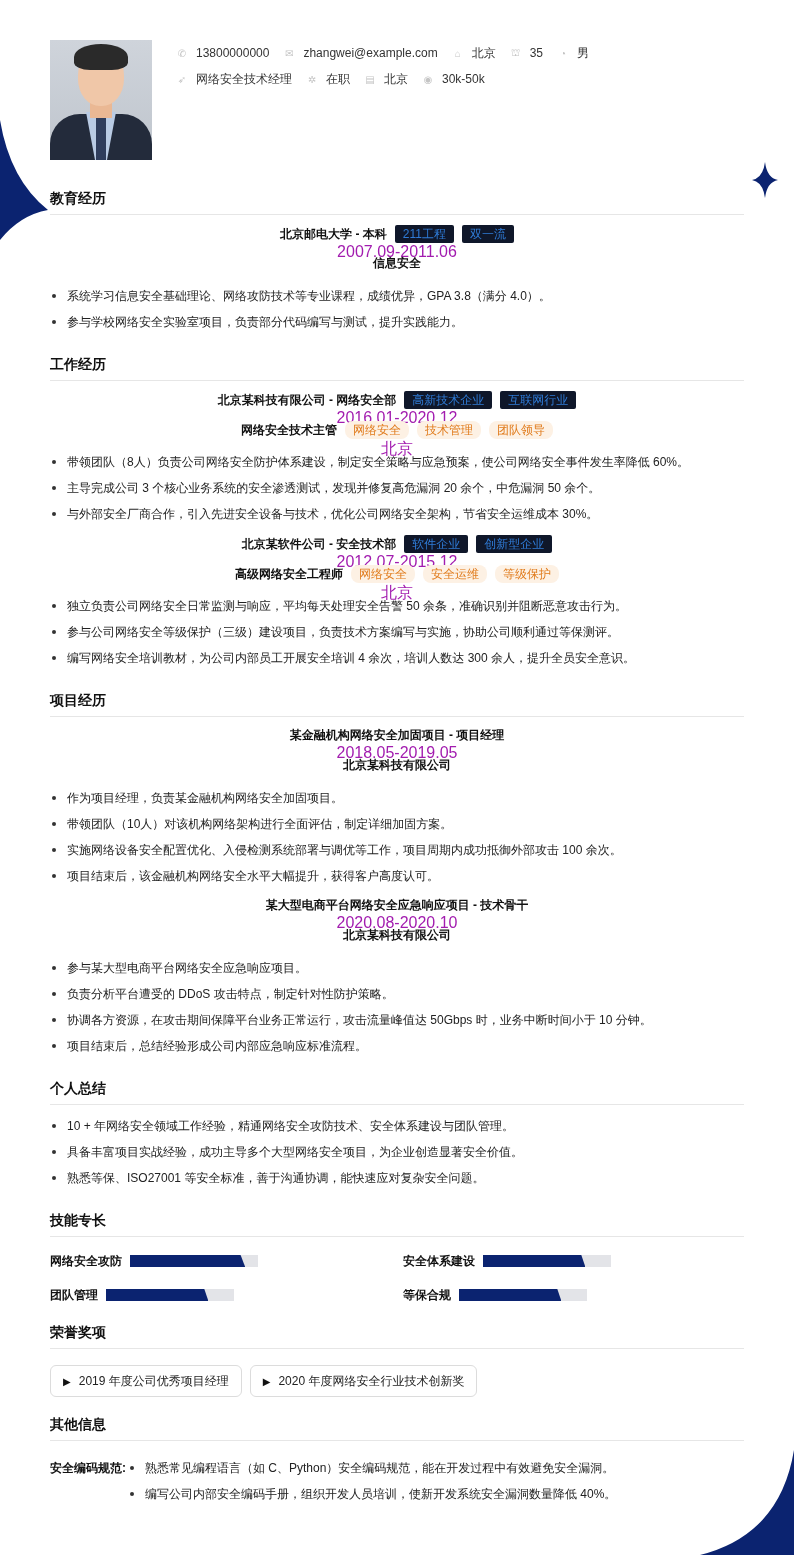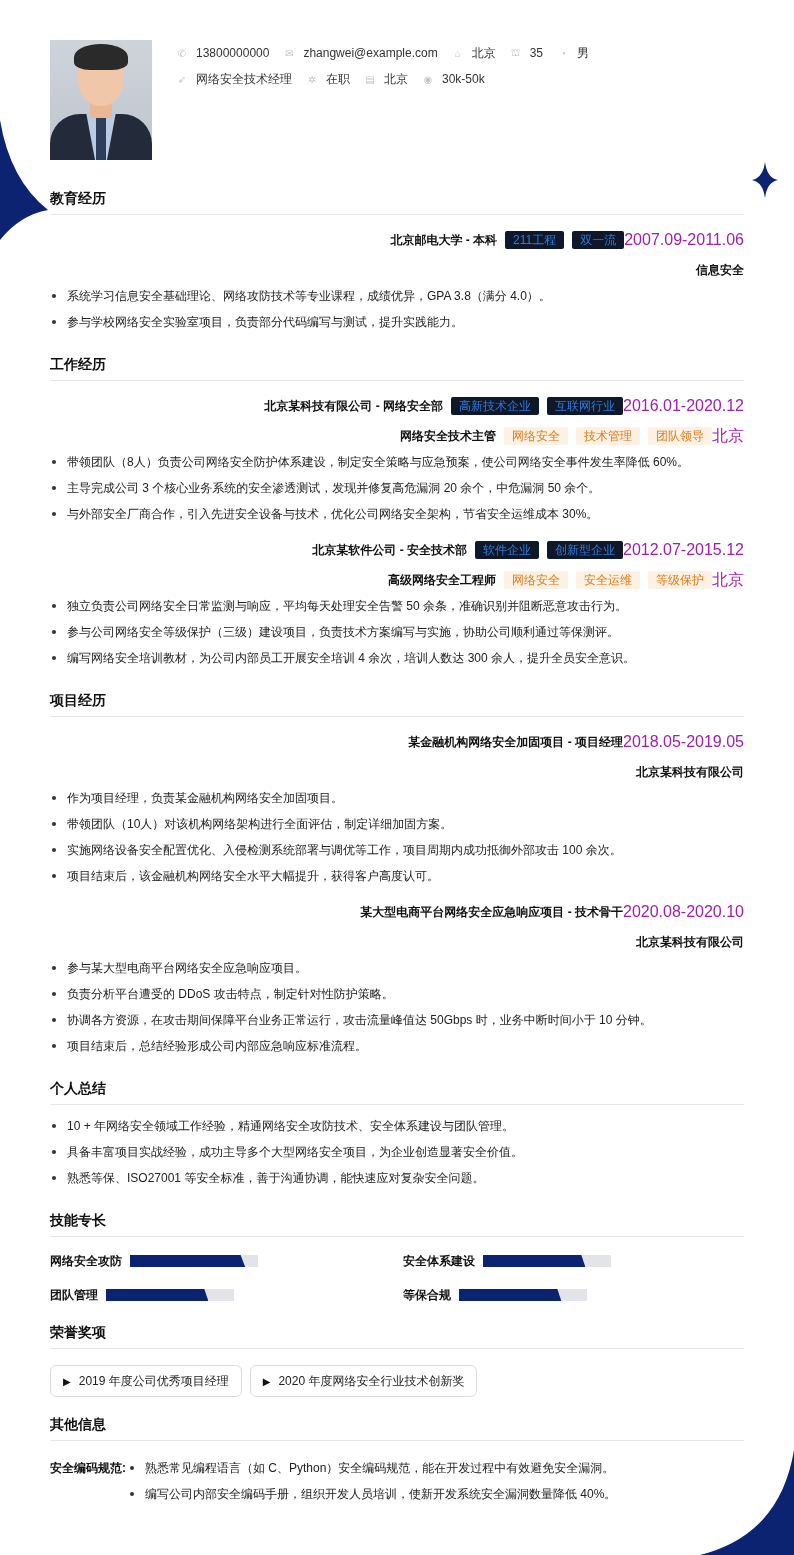--- a/index.html
+++ b/index.html
@@ -18,26 +18,26 @@
   .photo .suit { position:absolute; left:0; top:74px; width:102px; height:50px; background:#232b3b; border-radius: 30px 30px 0 0; }
   .photo .shirt { position:absolute; left:36px; top:72px; width:30px; height:48px; background:#b9cbe4; clip-path: polygon(0 0,100% 0,70% 100%,30% 100%); }
   .photo .tie { position:absolute; left:46px; top:78px; width:10px; height:42px; background:#2f3d5c; }
   .info { margin-left: 24px; padding-top: 0; }
   .name { font-size: 20px; font-weight: bold; color: #111; height: 28px; line-height: 24px; }
   .meta-row { display: flex; align-items: center; height: 26px; font-size: 12px; color: #333; }
   .meta-item { display: flex; align-items: center; margin-right: 14px; }
   .meta-icon { width: 12px; height: 12px; margin-right: 8px; color: #c4c4c4; display: inline-flex; align-items:center; justify-content:center; font-size: 10px; }
   .section { margin-top: 14px; }
   .section-title { font-size: 14px; font-weight: bold; color: #111; height: 30px; line-height: 26px; border-bottom: 1px solid #e6e6e6; margin-bottom: 10px; }
-  .row { display: flex; align-items: center; justify-content: flex-end; height: 30px; }
+  .row { display: flex; align-items: center; justify-content: space-between; height: 30px; flex-direction: column; }
   .row-left { display: flex; align-items: center; font-weight: bold; font-size: 12px; color: #111; }
   .row-right { font-size: 16px; color: #a21caf; font-weight: normal; }
   .tag { font-weight: normal; font-size: 12px; padding: 1px 8px; margin-left: 8px; border-radius: 2px; line-height: 16px; }
   .tag-blue { background: #0f172a; color: #2f7bd6; }
-  .tag-orange { background: #fdf1e4; color: #e07a1a; }
+  .tag-orange { background: #fdf1e4; color: #e07a1a; border-radius: 8px; }
   .bullets { list-style: none; }
   .bullets li { position: relative; padding-left: 17px; height: 26px; line-height: 22px; font-size: 12px; color: #222; }
   .bullets li::before { content: ""; position: absolute; left: 2px; top: 9px; width: 4px; height: 4px; border-radius: 50%; background: #333; }
   .entry { margin-bottom: 6px; }
   .skills { display: grid; grid-template-columns: 353px 341px; row-gap: 14px; padding-top: 4px; }
   .skill { display: flex; align-items: center; height: 20px; }
   .skill-label { font-size: 12px; color: #111; margin-right: 8px; font-weight: bold; }
   .bar { width: 128px; height: 12px; background: #e3e4e8; position: relative; }
   .bar-fill { position: absolute; left: 0; top: 0; height: 12px; background: #0b2370; clip-path: polygon(0 0, 96% 0, 100% 100%, 0 100%); }
   .awards { display: flex; gap: 8px; padding-top: 6px; }

